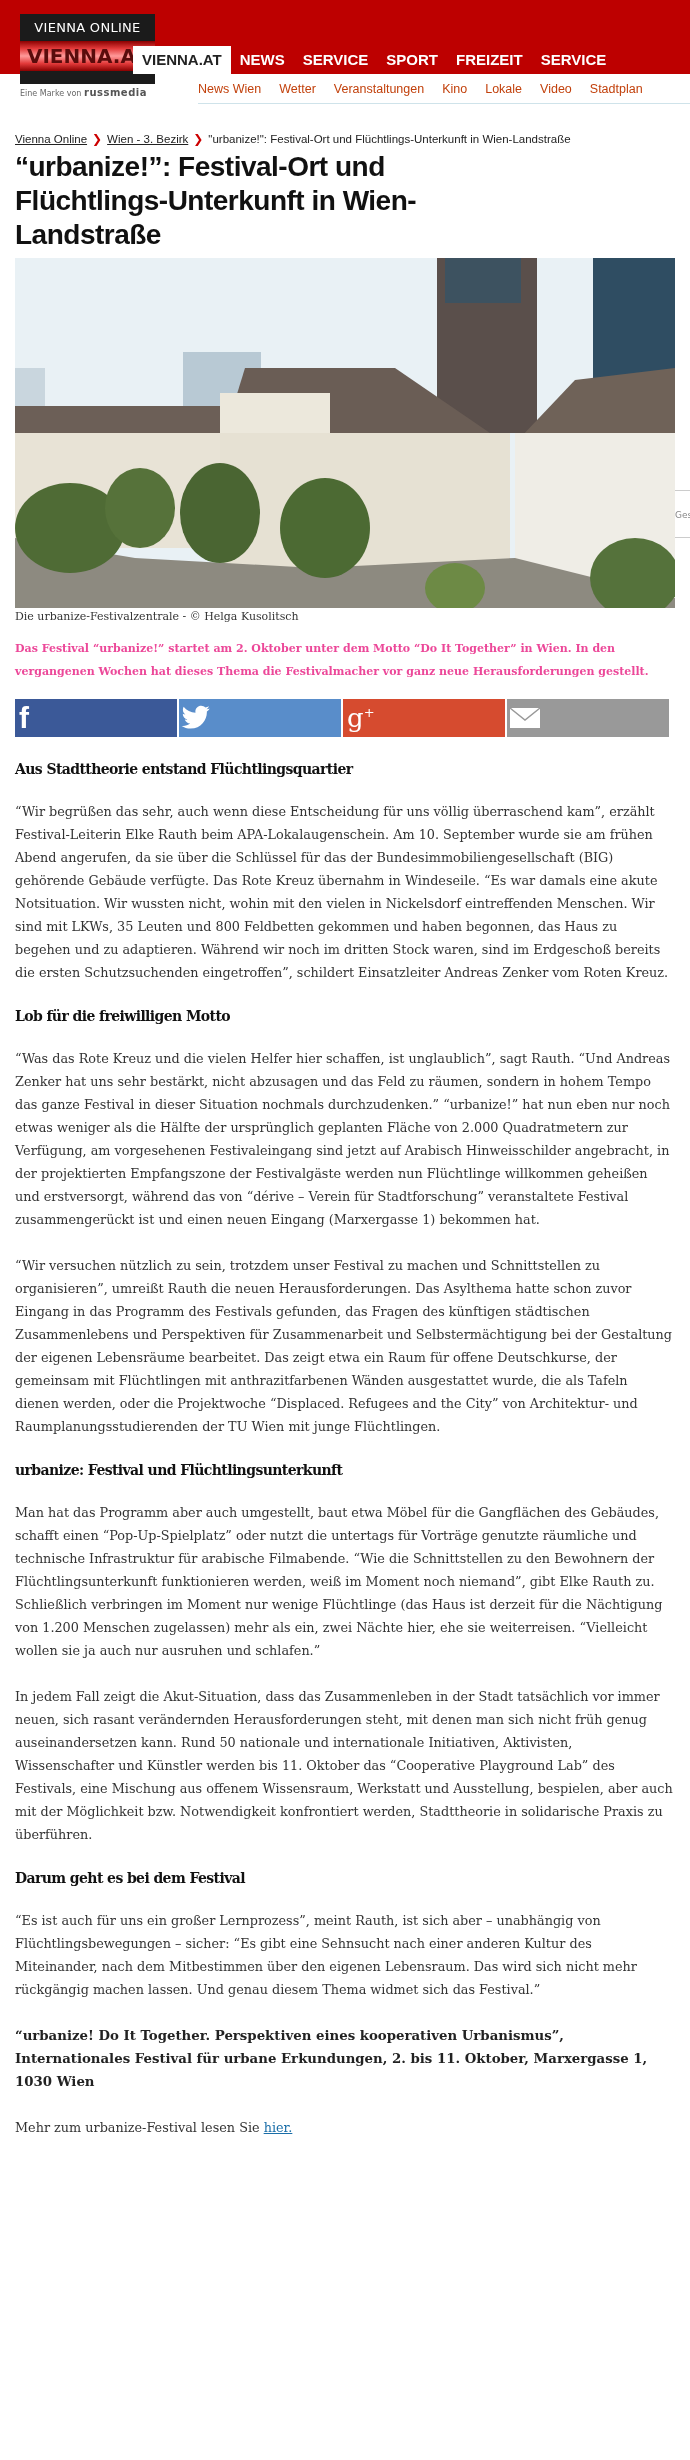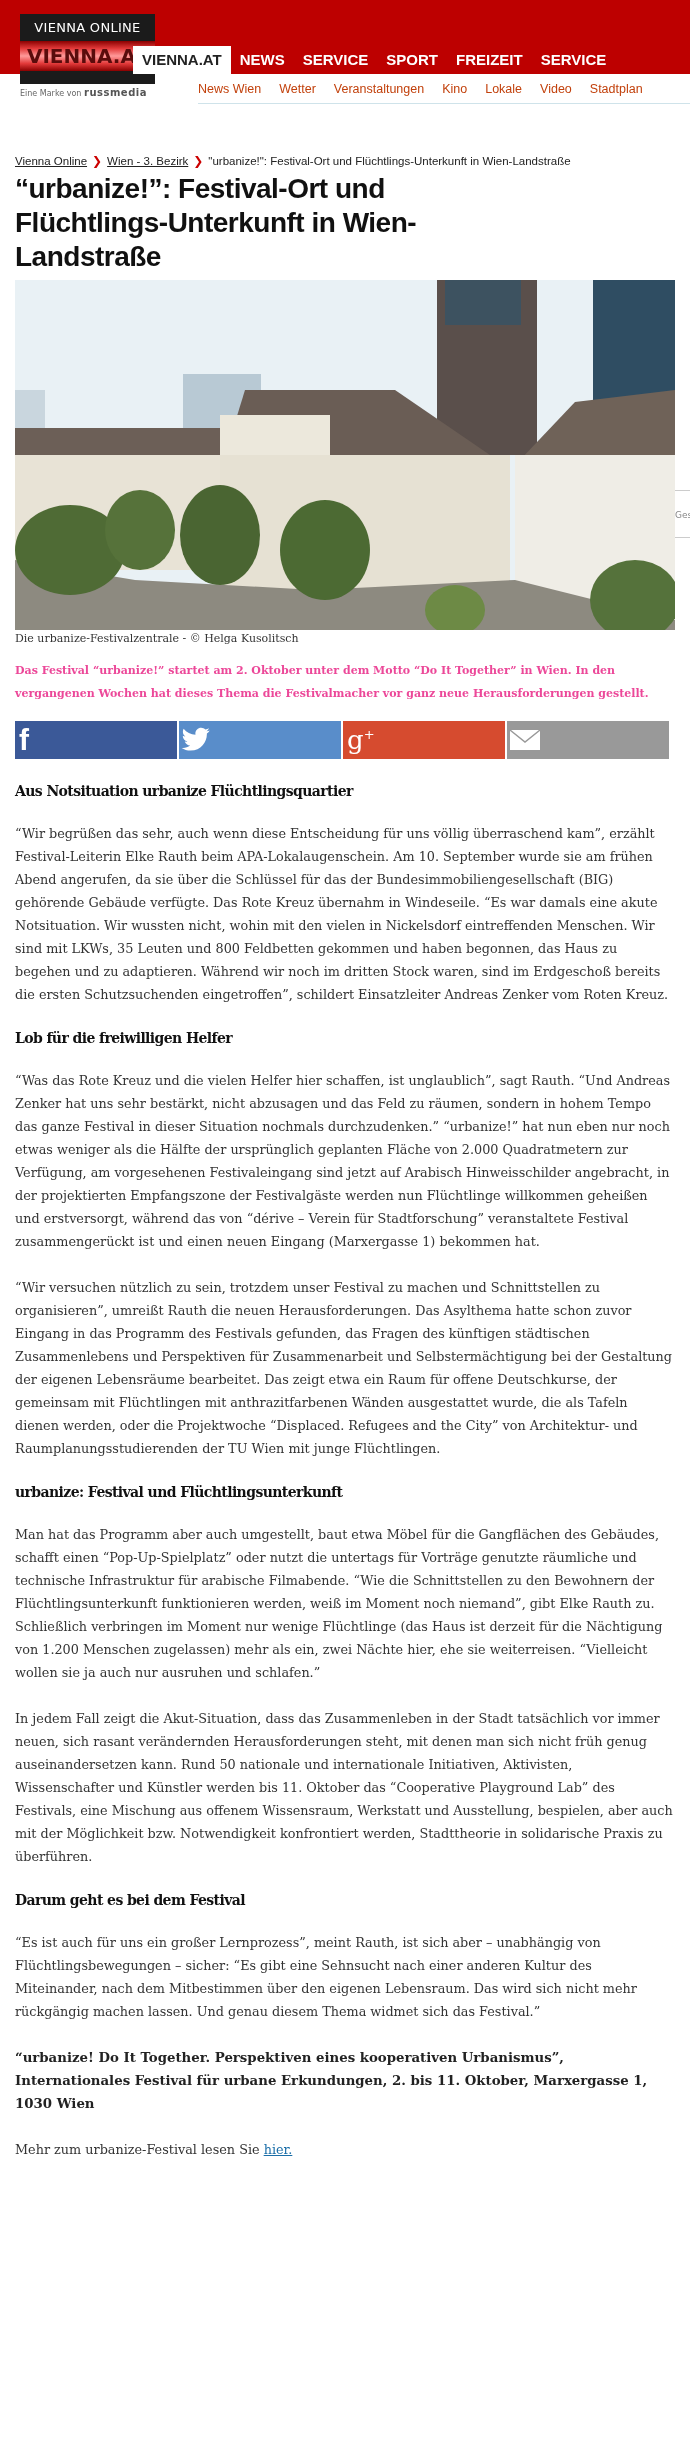--- a/index.html
+++ b/index.html
@@ -17,21 +17,21 @@
   .logo-sub b { font-size: 10px; letter-spacing: 0.5px; color: #555; }
   .mainnav { position: absolute; left: 133px; top: 46px; height: 28px; display: flex; }
   .mainnav .item { font-family: "Liberation Sans", sans-serif; font-weight: bold; font-size: 15px; color: #fff; padding: 0 9px; line-height: 28px; white-space: nowrap; cursor: pointer; }
   .mainnav .item.active { background: #fff; color: #222; }
   .subnav { position: absolute; left: 198px; top: 74px; width: 492px; height: 30px; border-bottom: 1px solid #cfe3ea; display: flex; }
   .subnav .item { font-family: "Liberation Sans", sans-serif; font-size: 12.5px; color: #c2410c; padding: 0 9px; line-height: 30px; white-space: nowrap; cursor: pointer; }
   .subnav .item:first-child { padding-left: 0; }
 
   
   .content { position: relative; padding: 0 15px; }
-  .breadcrumb { margin-top: 44px; font-family: "Liberation Sans", sans-serif; font-size: 11.5px; color: #222; white-space: nowrap; }
+  .breadcrumb { margin-top: 22px; font-family: "Liberation Sans", sans-serif; font-size: 11.5px; color: #222; white-space: nowrap; }
   .breadcrumb a { color: #222; text-decoration: underline; }
   .breadcrumb .sep { color: #c00; margin: 0 5px; font-size: 12px; }
   h1 { font-family: "Liberation Sans", sans-serif; font-weight: bold; font-size: 28px; line-height: 34px; color: #111; margin-top: 4px; letter-spacing: -0.5px; width: 480px; }
   .date { margin-top: 18px; font-size: 11px; color: #888; }
   .photo-wrap { position: relative; margin-top: 6px; }
   .photo { width: 660px; height: 350px; position: relative; overflow: hidden; background: linear-gradient(#eaf3f8 0%, #f4f6f6 45%, #cfcfcf 60%, #9a9a8a 100%); }
   .caption { font-size: 11px; color: #333; margin-top: 2px; }
   .lead { font-weight: bold; font-size: 11px; line-height: 23px; color: #ec4899; margin-top: 14px; }
 
   .share { display: flex; gap: 2px; margin-top: 16px; }
@@ -132,23 +132,23 @@
     </div>
     <div class="btn ml">
       <svg width="32" height="22" viewBox="0 0 32 22">
           <rect x="1" y="1" width="30" height="20" fill="#fff"></rect>
           <polyline points="1,1 16,13 31,1" fill="none" stroke="#999" stroke-width="1.5"></polyline>
         </svg>
     </div>
   </div>
 
   <div class="body">
-    <h2>Aus Notsituation urbanize Flüchtlingsquartier</h2>
+    <h2>Aus Stadttheorie entstand Flüchtlingsquartier</h2>
     <p>“Wir begrüßen das sehr, auch wenn diese Entscheidung für uns völlig überraschend kam”, erzählt Festival-Leiterin Elke Rauth beim APA-Lokalaugenschein. Am 10. September wurde sie am frühen Abend angerufen, da sie über die Schlüssel für das der Bundesimmobiliengesellschaft (BIG) gehörende Gebäude verfügte. Das Rote Kreuz übernahm in Windeseile. “Es war damals eine akute Notsituation. Wir wussten nicht, wohin mit den vielen in Nickelsdorf eintreffenden Menschen. Wir sind mit LKWs, 35 Leuten und 800 Feldbetten gekommen und haben begonnen, das Haus zu begehen und zu adaptieren. Während wir noch im dritten Stock waren, sind im Erdgeschoß bereits die ersten Schutzsuchenden eingetroffen”, schildert Einsatzleiter Andreas Zenker vom Roten Kreuz.</p>
-    <h2>Lob für die freiwilligen Helfer</h2>
+    <h2>Lob für die freiwilligen Motto</h2>
     <p>“Was das Rote Kreuz und die vielen Helfer hier schaffen, ist unglaublich”, sagt Rauth. “Und Andreas Zenker hat uns sehr bestärkt, nicht abzusagen und das Feld zu räumen, sondern in hohem Tempo das ganze Festival in dieser Situation nochmals durchzudenken.” “urbanize!” hat nun eben nur noch etwas weniger als die Hälfte der ursprünglich geplanten Fläche von 2.000 Quadratmetern zur Verfügung, am vorgesehenen Festivaleingang sind jetzt auf Arabisch Hinweisschilder angebracht, in der projektierten Empfangszone der Festivalgäste werden nun Flüchtlinge willkommen geheißen und erstversorgt, während das von “dérive – Verein für Stadtforschung” veranstaltete Festival zusammengerückt ist und einen neuen Eingang (Marxergasse 1) bekommen hat.</p>
     <p>“Wir versuchen nützlich zu sein, trotzdem unser Festival zu machen und Schnittstellen zu organisieren”, umreißt Rauth die neuen Herausforderungen. Das Asylthema hatte schon zuvor Eingang in das Programm des Festivals gefunden, das Fragen des künftigen städtischen Zusammenlebens und Perspektiven für Zusammenarbeit und Selbstermächtigung bei der Gestaltung der eigenen Lebensräume bearbeitet. Das zeigt etwa ein Raum für offene Deutschkurse, der gemeinsam mit Flüchtlingen mit anthrazitfarbenen Wänden ausgestattet wurde, die als Tafeln dienen werden, oder die Projektwoche “Displaced. Refugees and the City” von Architektur- und Raumplanungsstudierenden der TU Wien mit junge Flüchtlingen.</p>
     <h2>urbanize: Festival und Flüchtlingsunterkunft</h2>
     <p>Man hat das Programm aber auch umgestellt, baut etwa Möbel für die Gangflächen des Gebäudes, schafft einen “Pop-Up-Spielplatz” oder nutzt die untertags für Vorträge genutzte räumliche und technische Infrastruktur für arabische Filmabende. “Wie die Schnittstellen zu den Bewohnern der Flüchtlingsunterkunft funktionieren werden, weiß im Moment noch niemand”, gibt Elke Rauth zu. Schließlich verbringen im Moment nur wenige Flüchtlinge (das Haus ist derzeit für die Nächtigung von 1.200 Menschen zugelassen) mehr als ein, zwei Nächte hier, ehe sie weiterreisen. “Vielleicht wollen sie ja auch nur ausruhen und schlafen.”</p>
     <p>In jedem Fall zeigt die Akut-Situation, dass das Zusammenleben in der Stadt tatsächlich vor immer neuen, sich rasant verändernden Herausforderungen steht, mit denen man sich nicht früh genug auseinandersetzen kann. Rund 50 nationale und internationale Initiativen, Aktivisten, Wissenschafter und Künstler werden bis 11. Oktober das “Cooperative Playground Lab” des Festivals, eine Mischung aus offenem Wissensraum, Werkstatt und Ausstellung, bespielen, aber auch mit der Möglichkeit bzw. Notwendigkeit konfrontiert werden, Stadttheorie in solidarische Praxis zu überführen.</p>
     <h2>Darum geht es bei dem Festival</h2>
     <p>“Es ist auch für uns ein großer Lernprozess”, meint Rauth, ist sich aber – unabhängig von Flüchtlingsbewegungen – sicher: “Es gibt eine Sehnsucht nach einer anderen Kultur des Miteinander, nach dem Mitbestimmen über den eigenen Lebensraum. Das wird sich nicht mehr rückgängig machen lassen. Und genau diesem Thema widmet sich das Festival.”</p>
     <p class="bold">“urbanize! Do It Together. Perspektiven eines kooperativen Urbanismus”, Internationales Festival für urbane Erkundungen, 2. bis 11. Oktober, Marxergasse 1, 1030 Wien</p>
     <p><span>Mehr zum urbanize-Festival lesen Sie </span><a>hier.</a></p>
     <div style="height:32px"></div>

